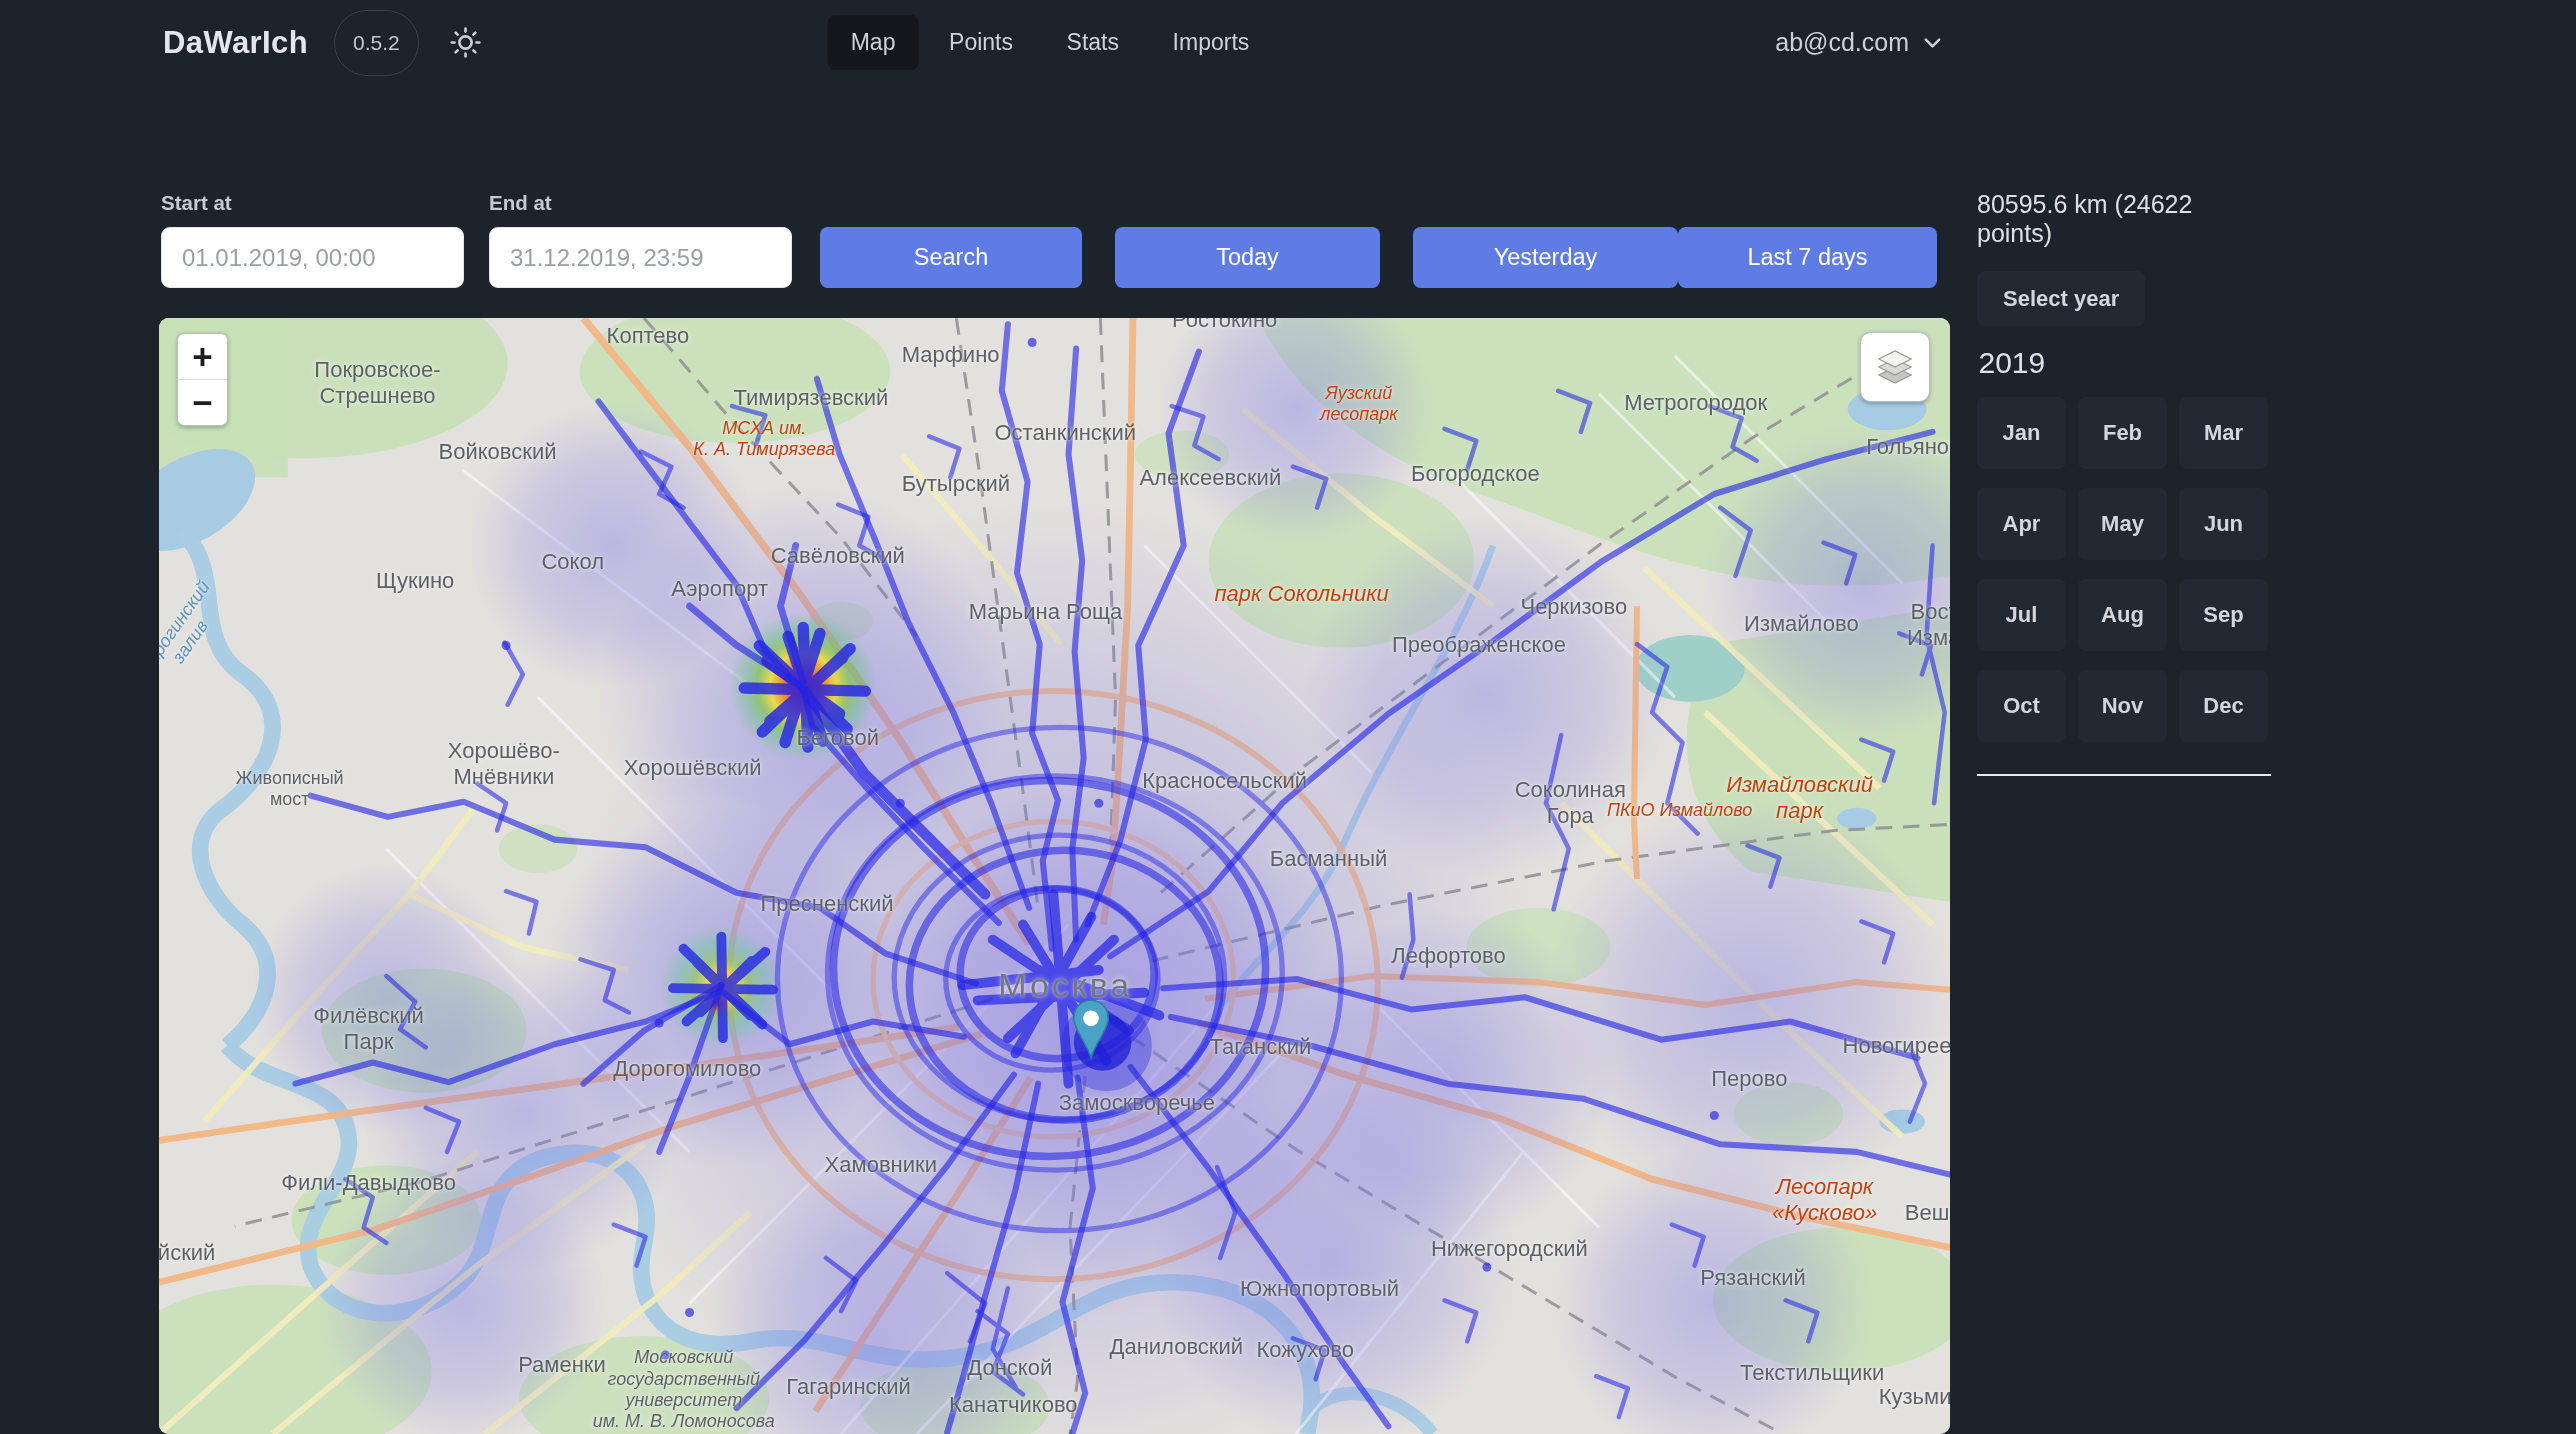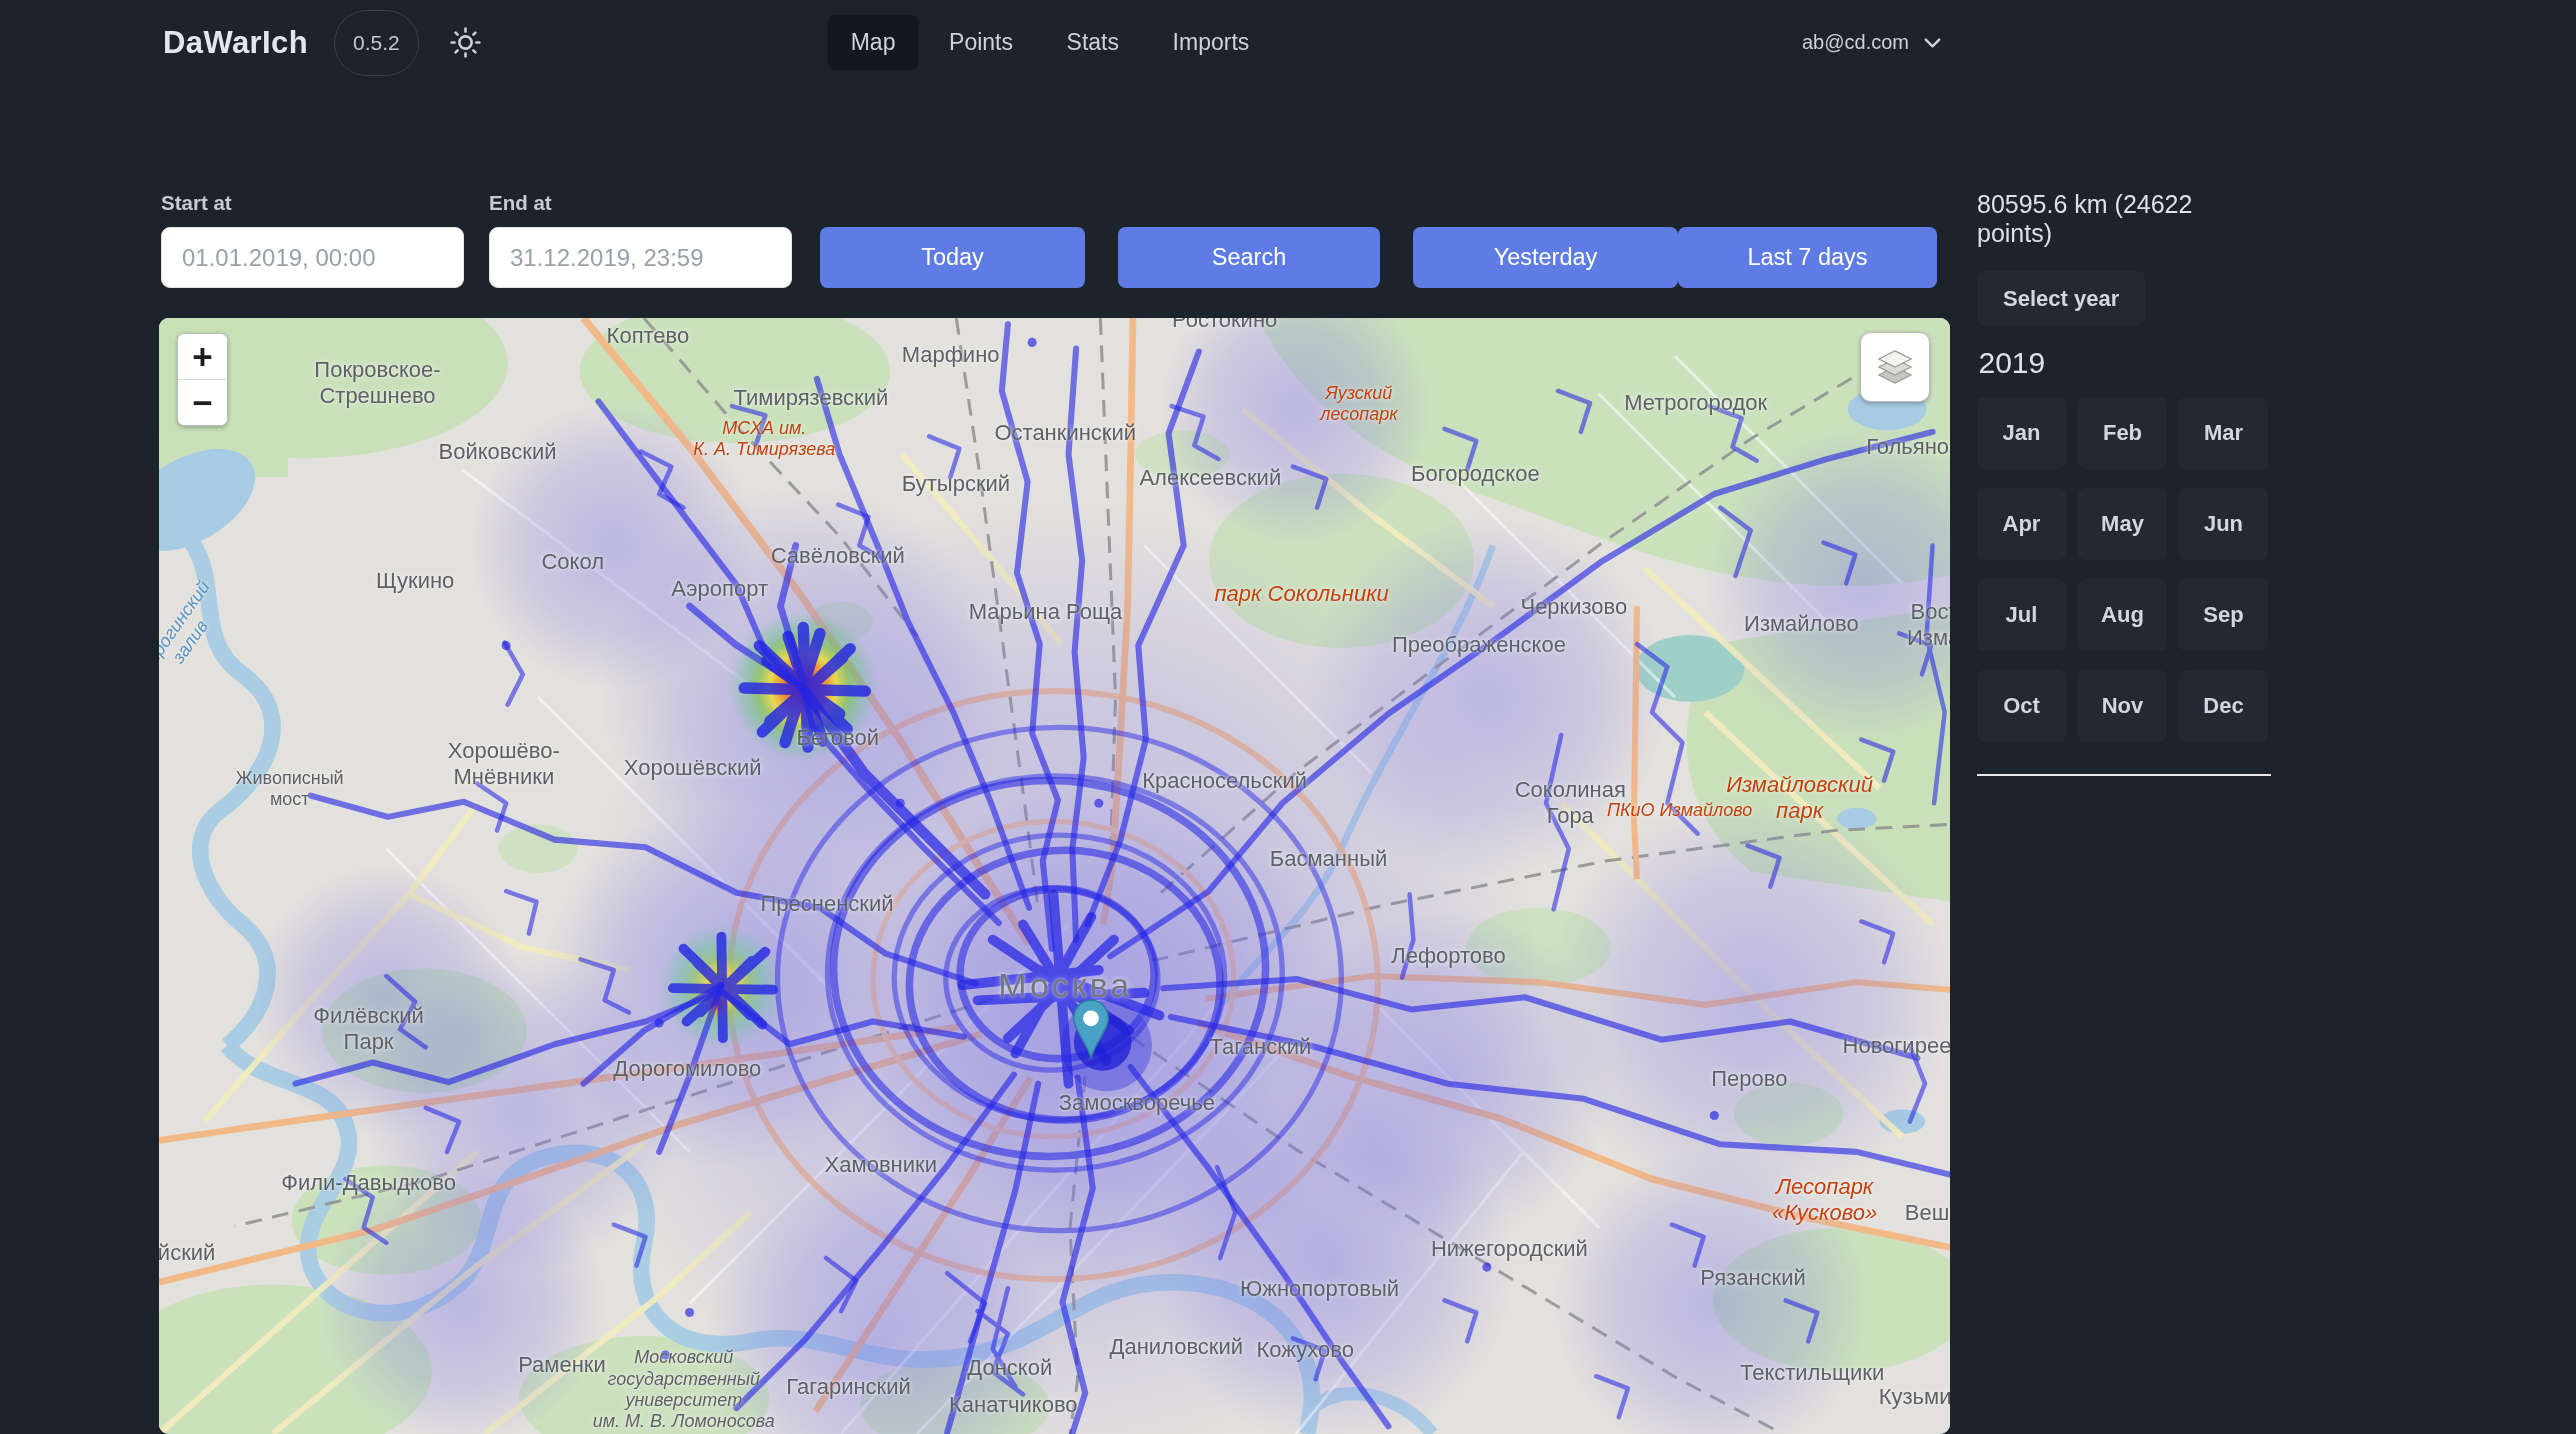--- a/index.html
+++ b/index.html
@@ -11,21 +11,21 @@
   
   .header{position:absolute;left:0;top:0;width:2100px;height:85px;}
   .brand{position:absolute;left:163px;top:0;height:85px;display:flex;align-items:center;gap:26px;}
   .logo{font-size:31px;font-weight:700;color:#e3e7ec;letter-spacing:0.4px;cursor:pointer;}
   .version-badge{border:1.5px solid #39414b;border-radius:757px;padding:20px 18px;font-size:21px;color:#c3c9d0;}
   .theme-toggle{width:42px;height:42px;display:flex;align-items:center;justify-content:center;cursor:pointer;}
   .nav-tabs{position:absolute;left:50%;top:0;transform:translateX(-50%);height:85px;display:flex;align-items:center;gap:7.6px;}
   .tab{font-size:23px;color:#ced3da;padding:13.6px 23px;border-radius:7.6px;cursor:pointer;white-space:nowrap;}
   .tab.active{background:#14181d;}
   .user-menu{position:absolute;right:156px;top:0;height:85px;display:flex;align-items:center;gap:12px;cursor:pointer;}
-  .user-email{font-size:20px;color:#ccd1d8;}
+  .user-email{font-size:25px;color:#ccd1d8;}
   
   .filterbar{position:absolute;left:161px;top:191px;display:flex;align-items:flex-end;}
   .field{display:flex;flex-direction:column;}
   .field-label{font-size:20.5px;font-weight:700;color:#c6cbd2;margin-bottom:12px;}
   .date-input{width:303px;height:61px;background:#ffffff;border:0.8px solid #e3e5e8;border-radius:9px;
     font-size:24px;color:#9aa0a8;padding:0 0 0 20px;font-family:"Liberation Sans",sans-serif;box-sizing:border-box;}
   .btn-blue{height:61px;border:none;border-radius:7.6px;background:#5e7ce4;color:#ffffff;
     font-size:23.5px;font-family:"Liberation Sans",sans-serif;cursor:pointer;}
   
   .sidebar{position:absolute;left:1977px;top:190px;width:294px;}
@@ -99,22 +99,22 @@
 
 <div class="filterbar">
   <div class="field" style="margin-right:25px;">
     <span class="field-label">Start at</span>
     <input class="date-input" type="text" value="01.01.2019, 00:00" style="">
   </div>
   <div class="field" style="margin-right:28px;">
     <span class="field-label">End at</span>
     <input class="date-input" type="text" value="31.12.2019, 23:59" style="">
   </div>
+  <button class="btn-blue" style="width:262px;margin-right:33px;">Search</button>
   <button class="btn-blue" style="width:265px;margin-right:33px;">Today</button>
-  <button class="btn-blue" style="width:262px;margin-right:33px;">Search</button>
   <button class="btn-blue" style="width:265px;">Yesterday</button>
   <button class="btn-blue" style="width:259px;">Last 7 days</button>
 </div>
 
 <div class="sidebar">
   <div class="summary">80595.6 km (24622 points)</div>
   <button class="select-year-btn">Select year</button>
   <div class="year-heading">2019</div>
   <div class="months-grid">
     <button class="month-btn">Jan</button>

